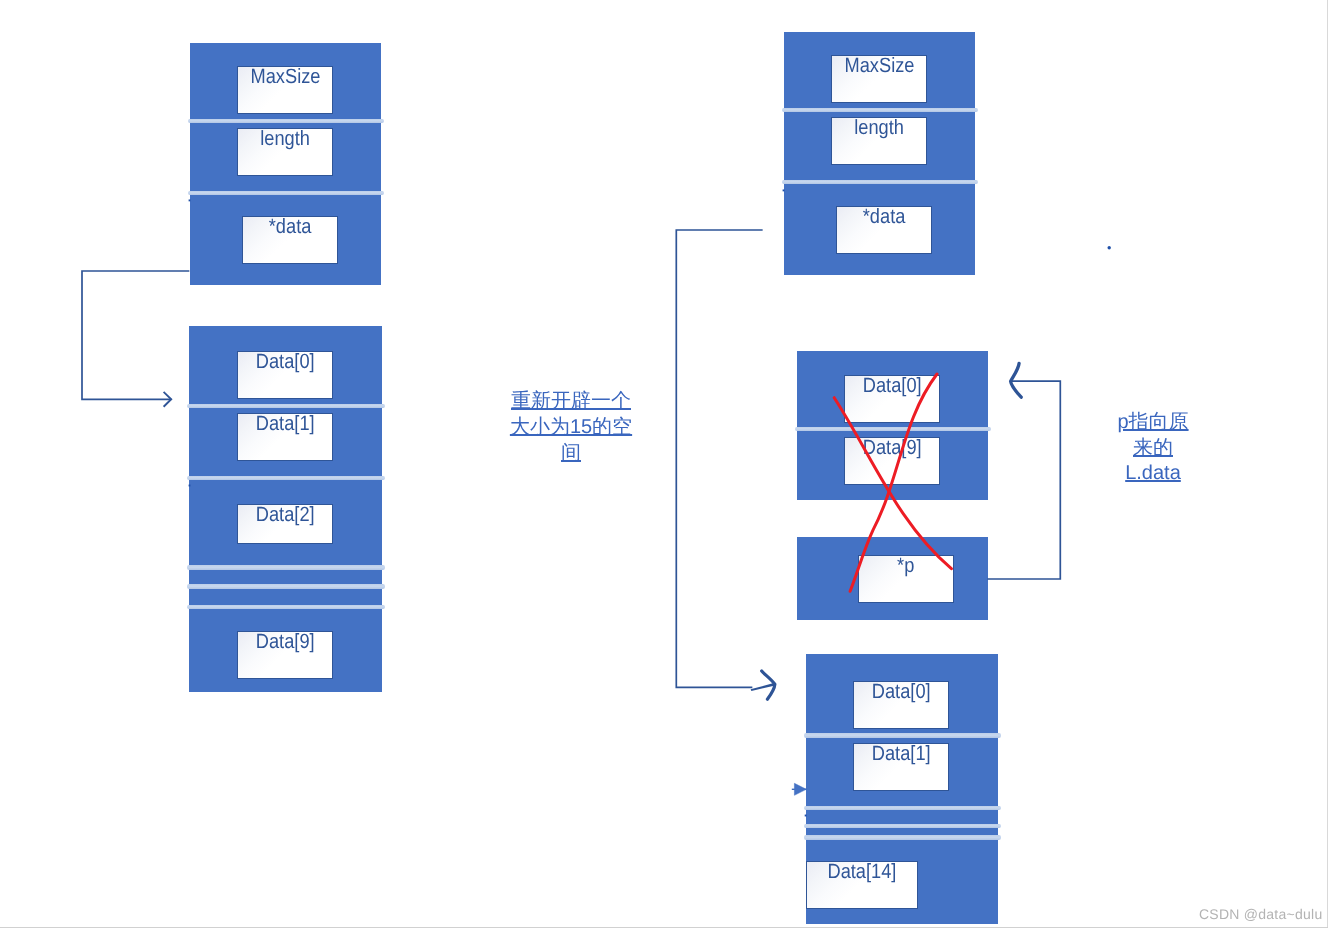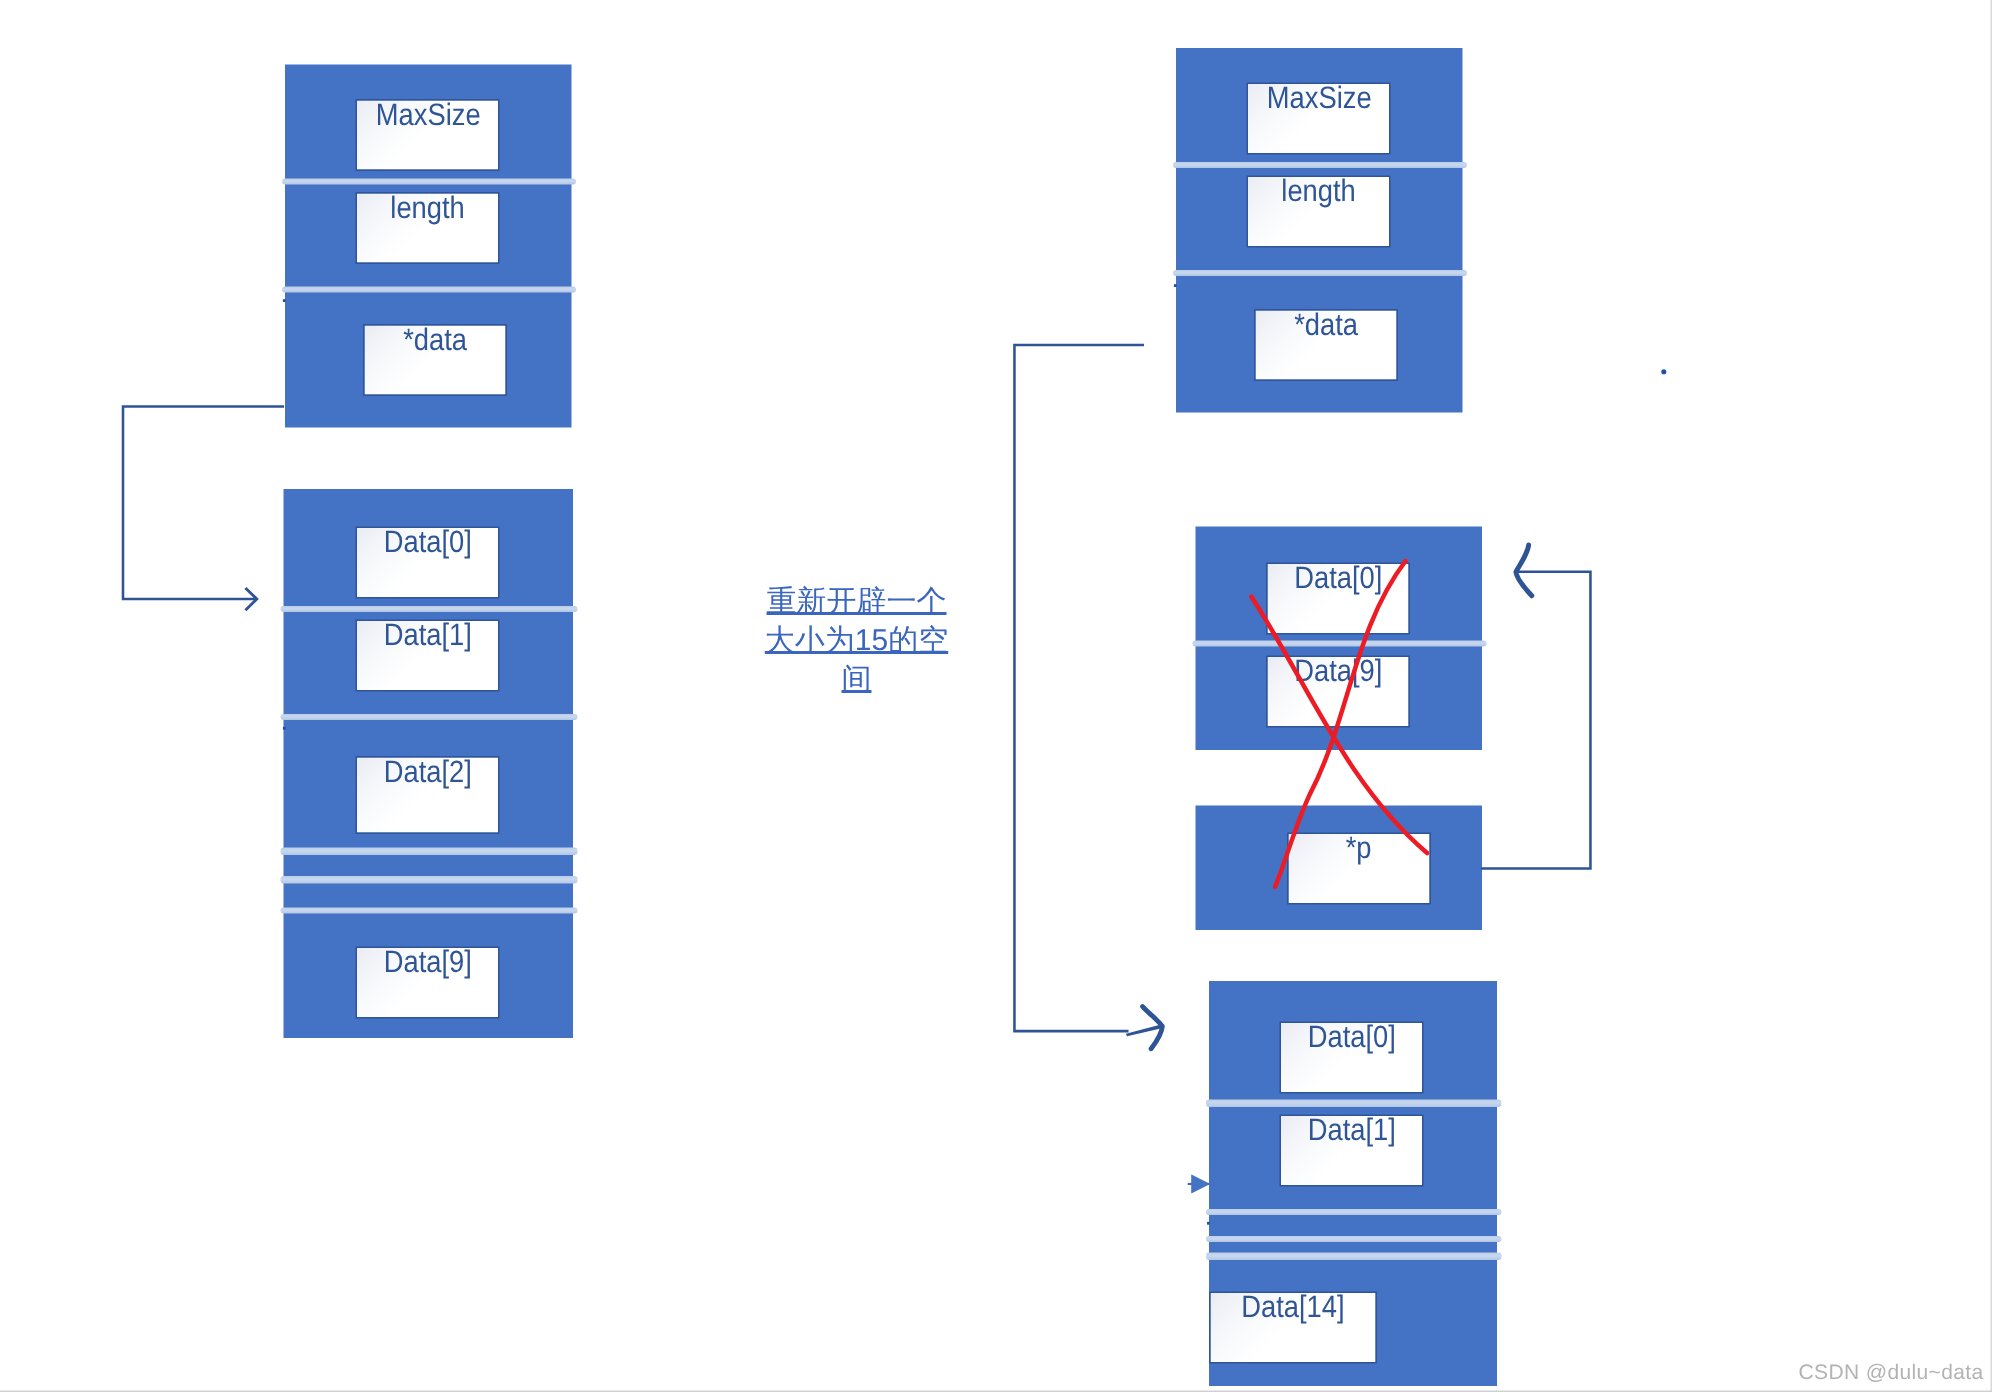--- a/index.html
+++ b/index.html
@@ -47,21 +47,21 @@
   <div class="sep" style="left:186.5px;top:475.5px;width:198.0px;"></div>
   <div class="sep" style="left:186.5px;top:565.3px;width:198.0px;"></div>
   <div class="sep" style="left:186.5px;top:584.3px;width:198.0px;"></div>
   <div class="sep" style="left:186.5px;top:605.1px;width:198.0px;"></div>
   <div class="cell" style="left:237px;top:351px;width:96px;height:48px;">
     <span>Data[0]</span>
     </div>
   <div class="cell" style="left:237px;top:413px;width:96px;height:48px;">
     <span>Data[1]</span>
     </div>
-  <div class="cell" style="left:237px;top:504px;width:96px;height:52px;">
+  <div class="cell" style="left:237px;top:504px;width:96px;height:40px;">
     <span>Data[2]</span>
     </div>
   <div class="cell" style="left:237px;top:631px;width:96px;height:48px;">
     <span>Data[9]</span>
     </div>
 
   <div class="blk" style="left:784px;top:32px;width:191px;height:243px;"></div>
   <div class="sep" style="left:781.5px;top:108px;width:196.0px;"></div>
   <div class="sep" style="left:781.5px;top:179.6px;width:196.0px;"></div>
   <div class="cell" style="left:831px;top:55px;width:96px;height:48px;">
@@ -139,18 +139,23 @@
     </g>
 
     <circle cx="1109.2" cy="247.8" r="1.7" fill="#1F4FA8"></circle>
   </svg>
 
   <div class="lbl cjk" style="left:505px;top:389px;width:132px;line-height:25.9px;">
     <div>重新开辟一个</div>
     <div>大小为15的空</div>
     <div>间</div>
   </div>
+  <div class="lbl cjk" style="left:1112px;top:410px;width:82px;line-height:25.6px;">
+    <div>p指向原</div>
+    <div>来的</div>
+    <div>L.data</div>
+  </div>
 
   <div class="frame-r"></div>
   <div class="frame-b"></div>
-  <div class="wm">CSDN @dulu~data</div>
+  <div class="wm">CSDN @data~dulu</div>
 
 </div>
 
 </body></html>

